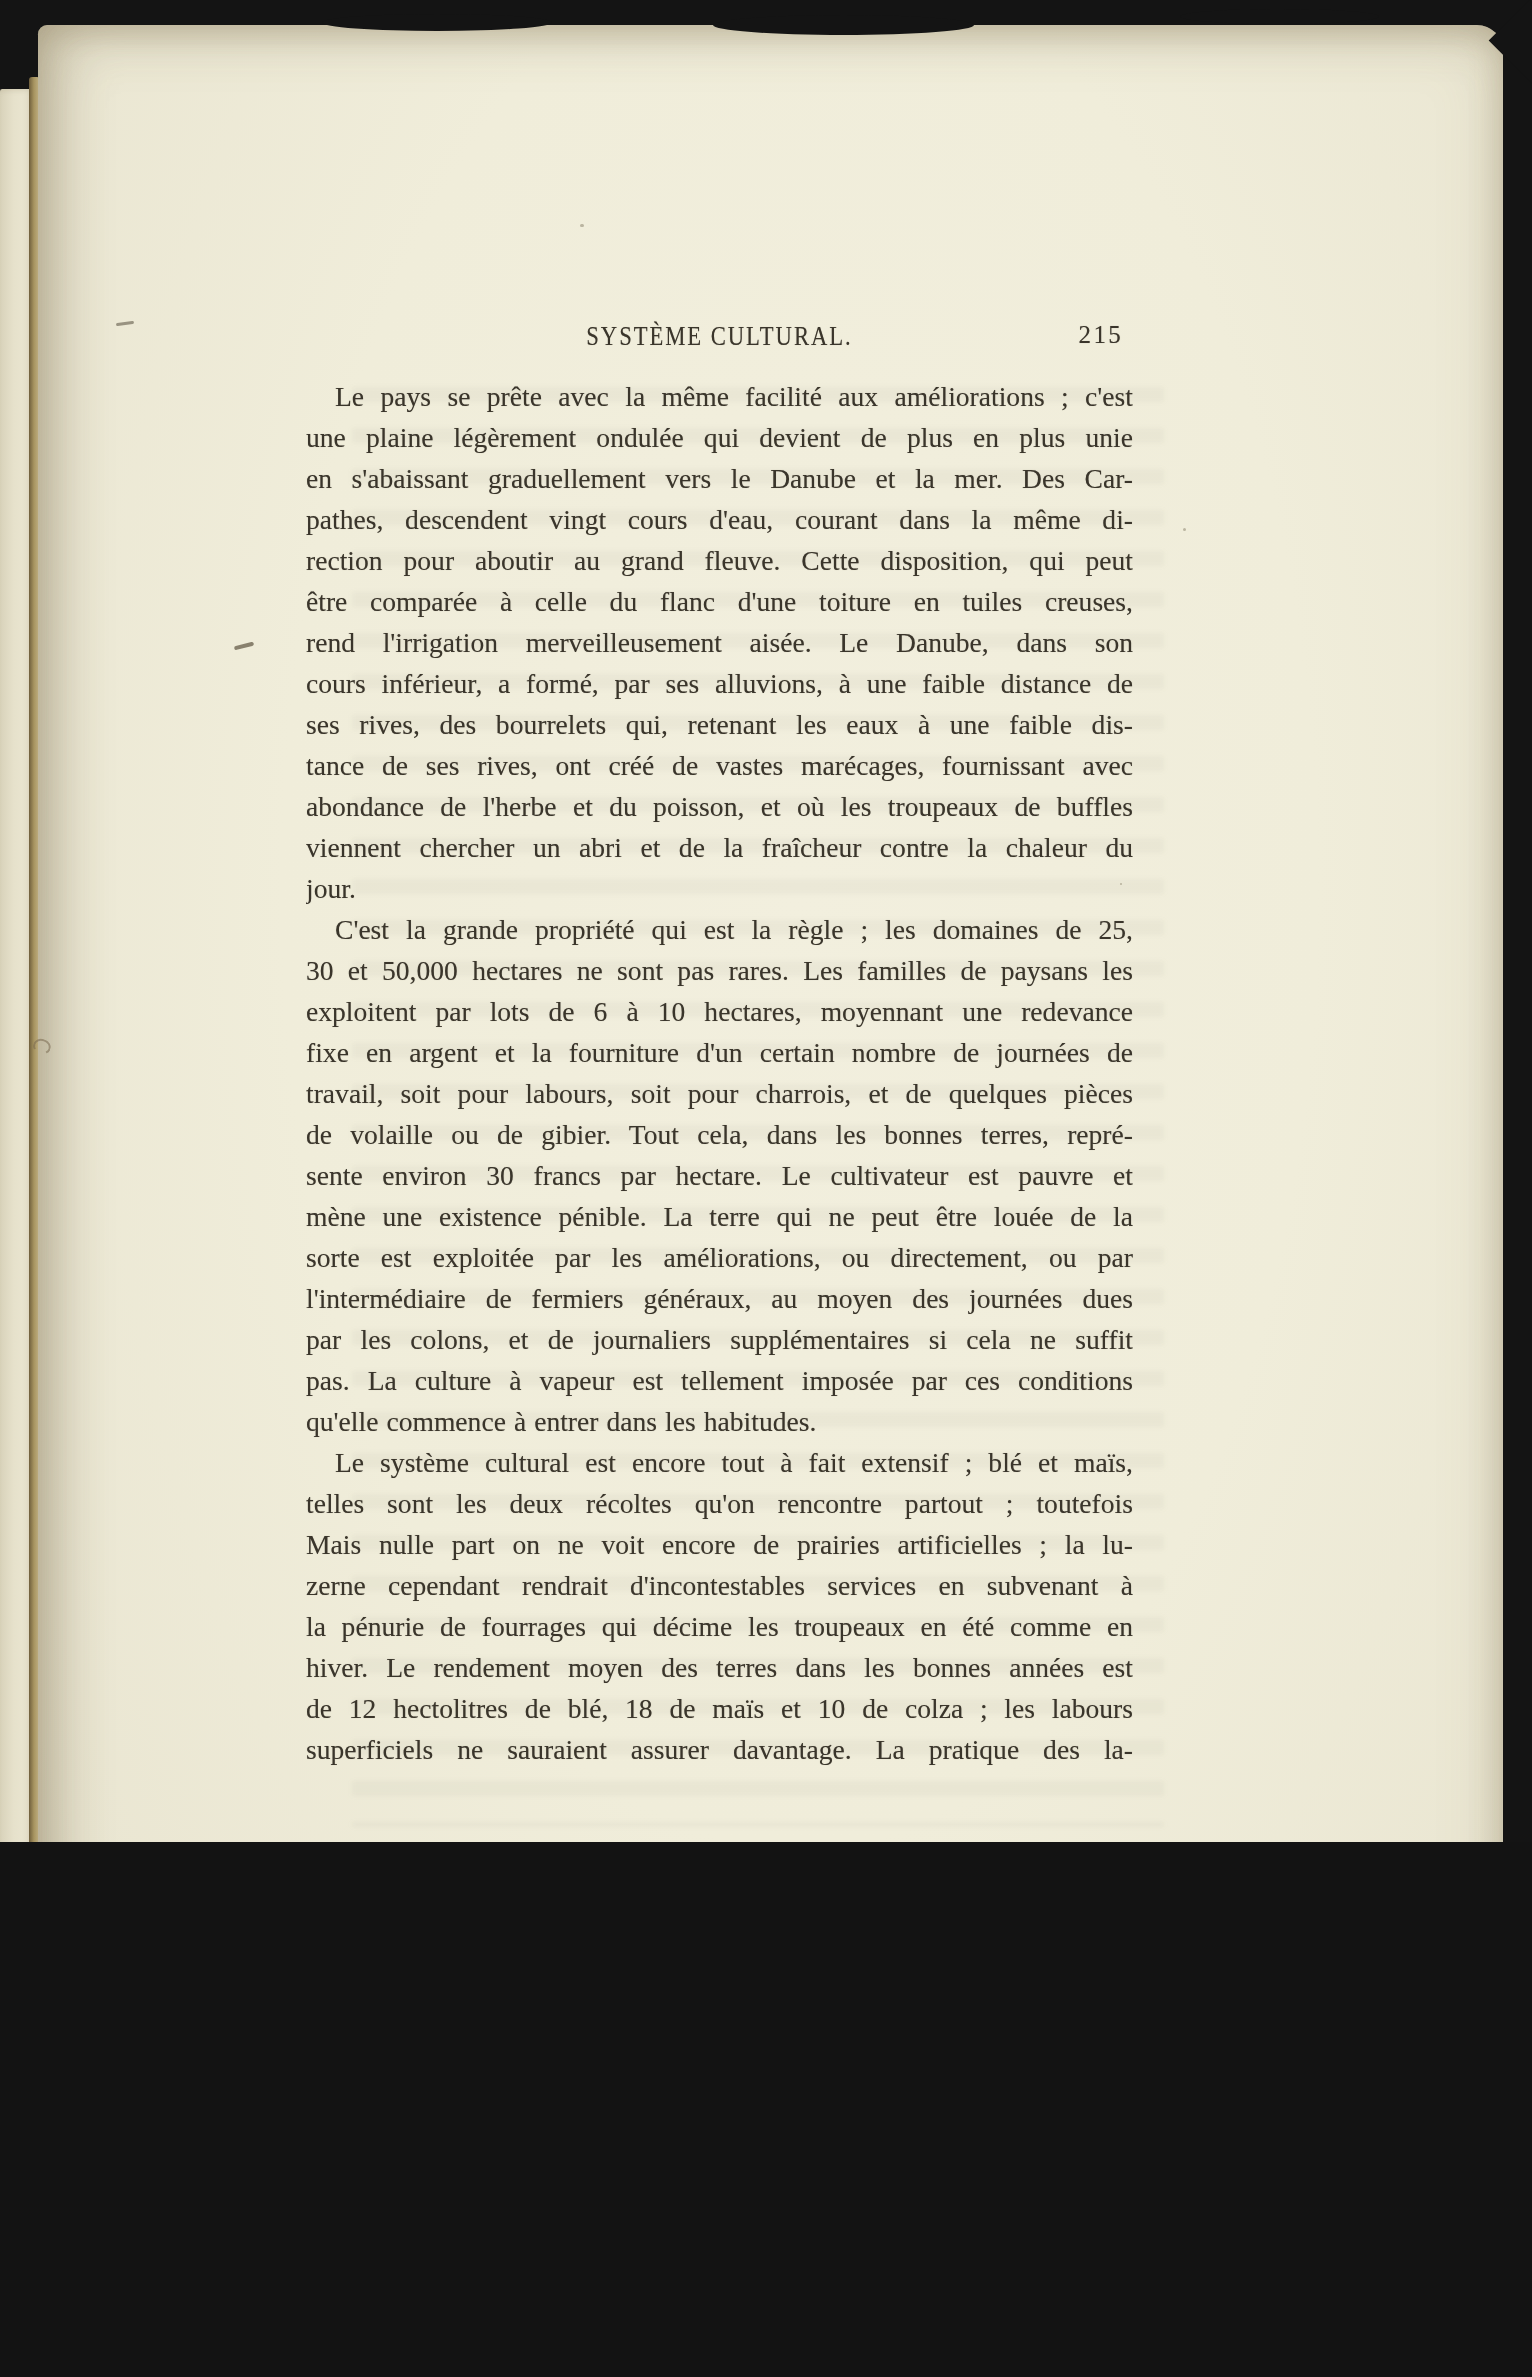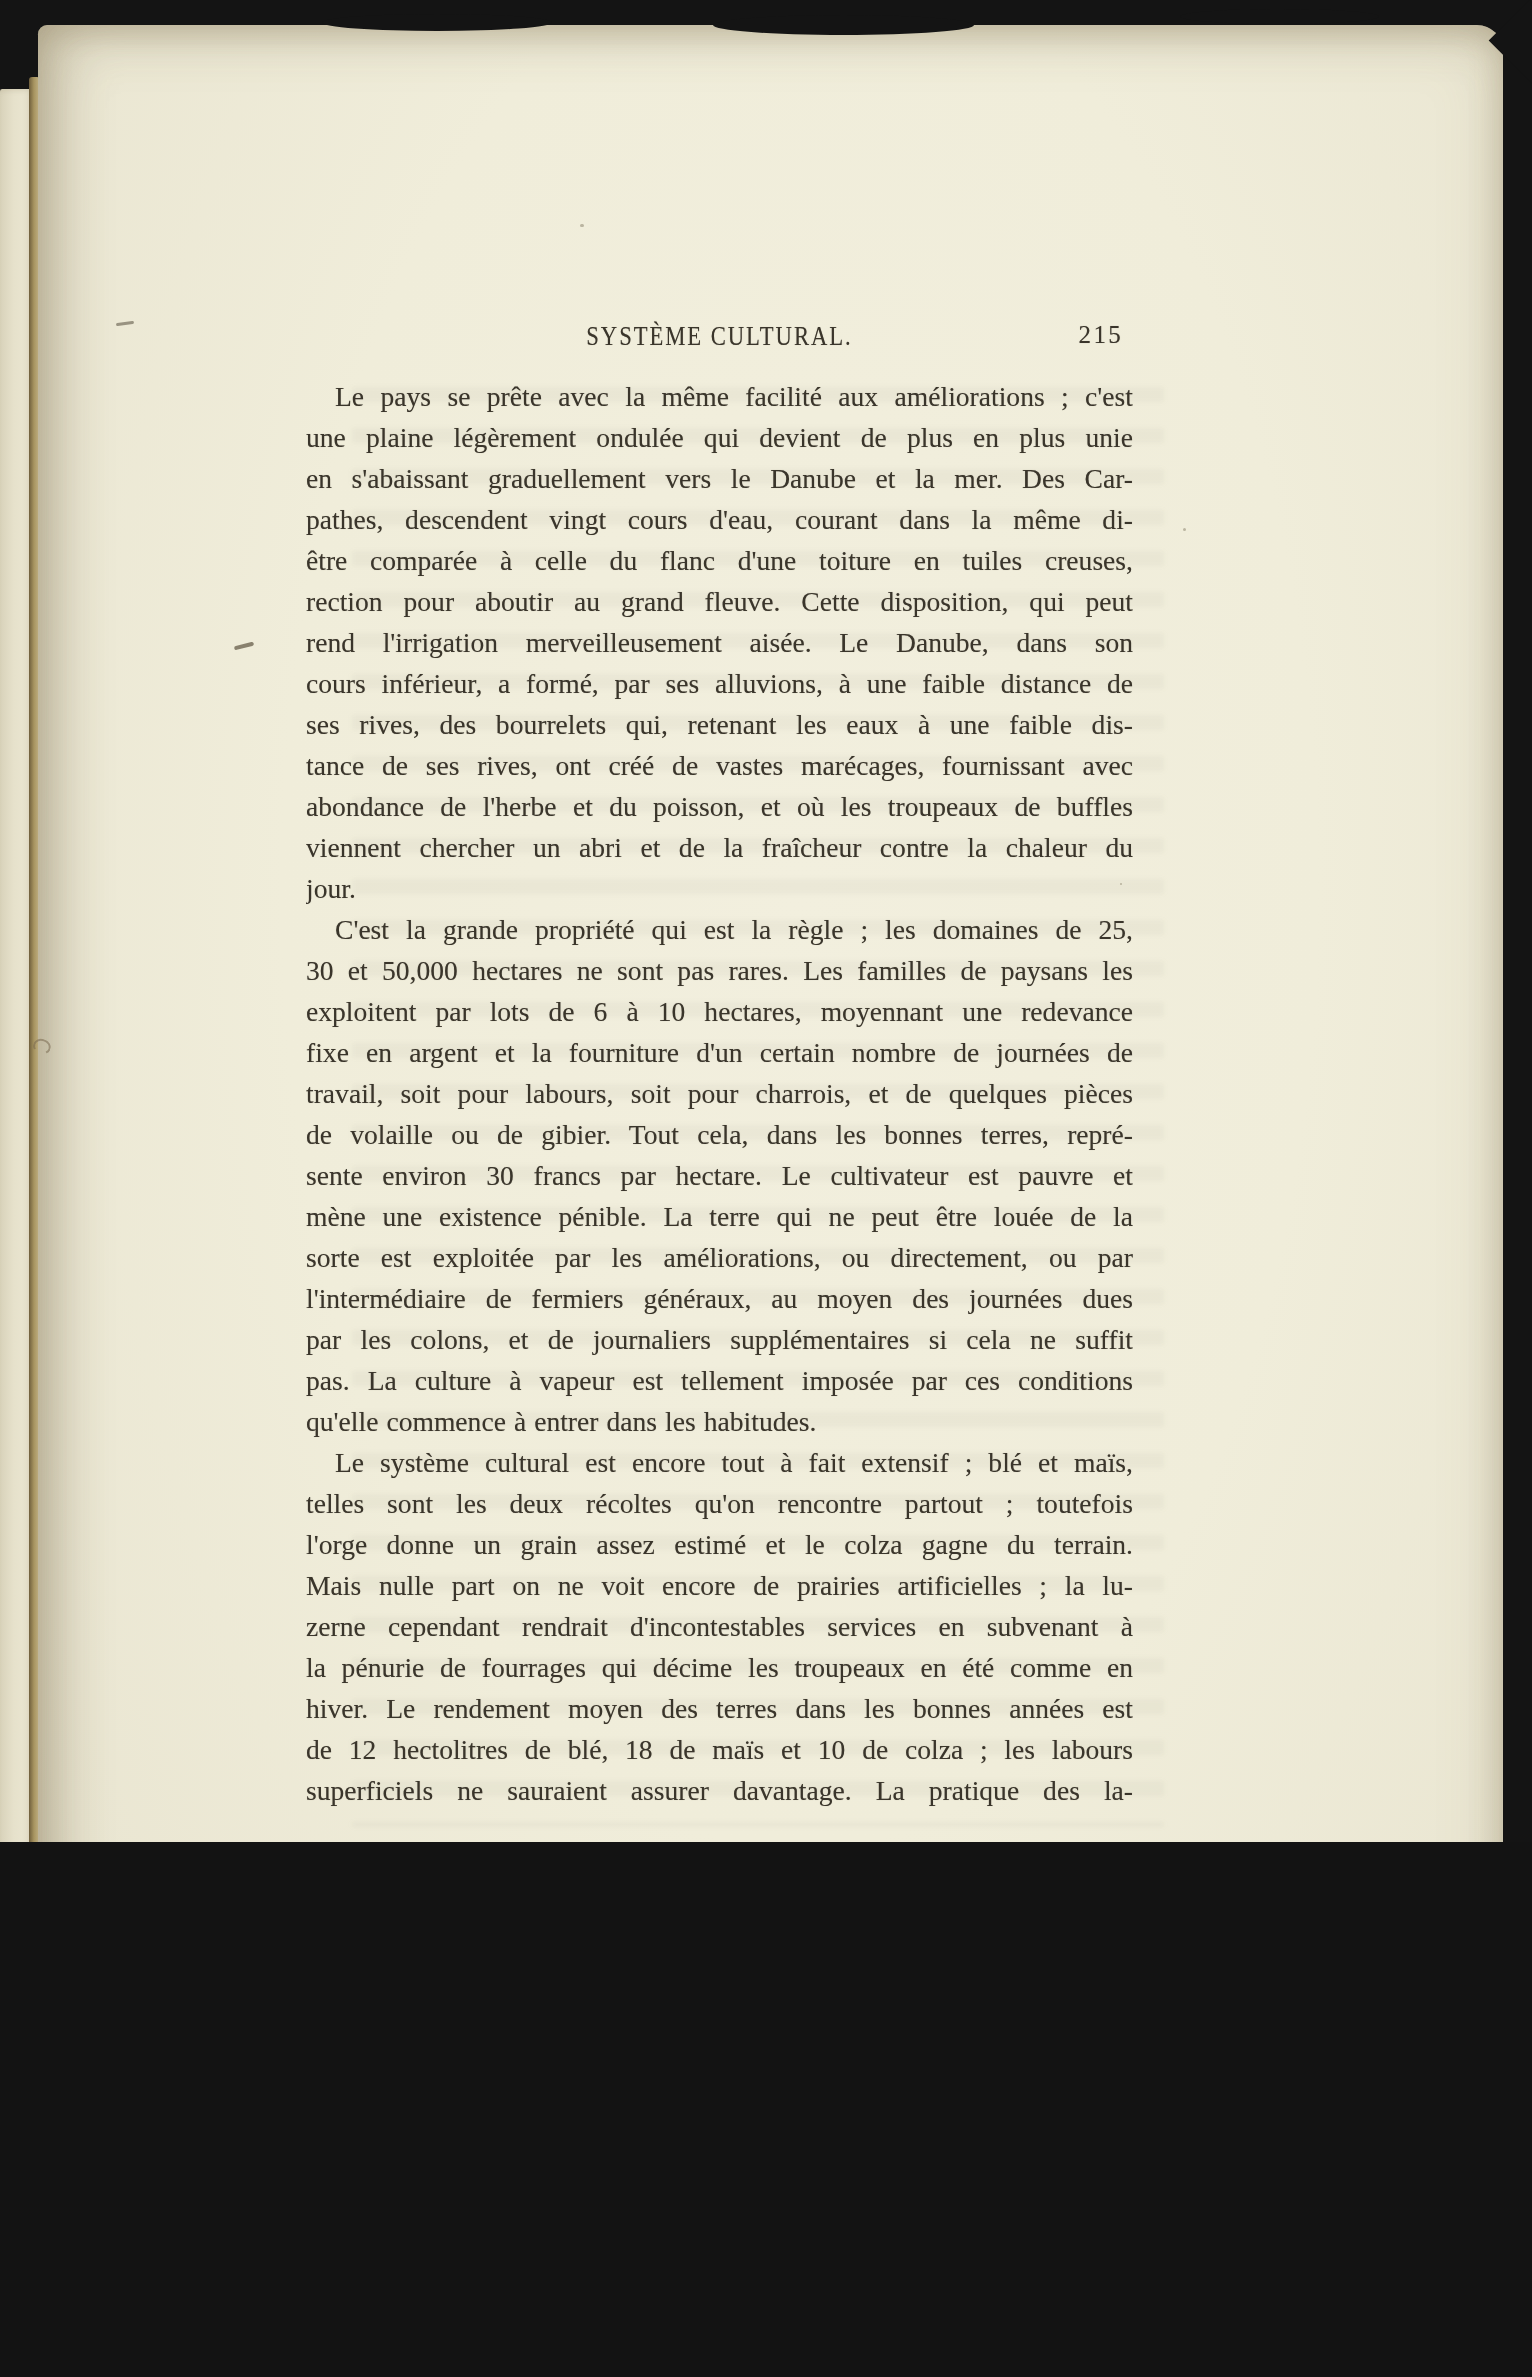--- a/index.html
+++ b/index.html
@@ -99,22 +99,22 @@
       <span class="running-title">SYSTÈME CULTURAL.</span>
       <span class="page-number">215</span>
     </div>
 
     <div class="body" style="position:absolute;left:268px;top:351px;">
         <div>
           <div class="line indent">Le pays se prête avec la même facilité aux améliorations ; c'est</div>
           <div class="line">une plaine légèrement ondulée qui devient de plus en plus unie</div>
           <div class="line">en s'abaissant graduellement vers le Danube et la mer. Des Car-</div>
           <div class="line">pathes, descendent vingt cours d'eau, courant dans la même di-</div>
+          <div class="line">rection pour aboutir au grand fleuve. Cette disposition, qui peut</div>
           <div class="line">être comparée à celle du flanc d'une toiture en tuiles creuses,</div>
-          <div class="line">rection pour aboutir au grand fleuve. Cette disposition, qui peut</div>
           <div class="line">rend l'irrigation merveilleusement aisée. Le Danube, dans son</div>
           <div class="line">cours inférieur, a formé, par ses alluvions, à une faible distance de</div>
           <div class="line">ses rives, des bourrelets qui, retenant les eaux à une faible dis-</div>
           <div class="line">tance de ses rives, ont créé de vastes marécages, fournissant avec</div>
           <div class="line">abondance de l'herbe et du poisson, et où les troupeaux de buffles</div>
           <div class="line">viennent chercher un abri et de la fraîcheur contre la chaleur du</div>
           <div class="line short">jour.</div>
         </div>
         <div>
           <div class="line indent">C'est la grande propriété qui est la règle ; les domaines de 25,</div>
@@ -127,21 +127,20 @@
           <div class="line">mène une existence pénible. La terre qui ne peut être louée de la</div>
           <div class="line">sorte est exploitée par les améliorations, ou directement, ou par</div>
           <div class="line">l'intermédiaire de fermiers généraux, au moyen des journées dues</div>
           <div class="line">par les colons, et de journaliers supplémentaires si cela ne suffit</div>
           <div class="line">pas. La culture à vapeur est tellement imposée par ces conditions</div>
           <div class="line short">qu'elle commence à entrer dans les habitudes.</div>
         </div>
         <div>
           <div class="line indent">Le système cultural est encore tout à fait extensif ; blé et maïs,</div>
           <div class="line">telles sont les deux récoltes qu'on rencontre partout ; toutefois</div>
-          <div class="line">l'orge donne un grain assez estimé et le colza gagne du terrain.</div>
           <div class="line">Mais nulle part on ne voit encore de prairies artificielles ; la lu-</div>
           <div class="line">zerne cependant rendrait d'incontestables services en subvenant à</div>
           <div class="line">la pénurie de fourrages qui décime les troupeaux en été comme en</div>
           <div class="line">hiver. Le rendement moyen des terres dans les bonnes années est</div>
           <div class="line">de 12 hectolitres de blé, 18 de maïs et 10 de colza ; les labours</div>
           <div class="line">superficiels ne sauraient assurer davantage. La pratique des la-</div>
         </div>
       </div>
 
     <div class="mark dash-mark" style="left:78px;top:297px;"></div>

